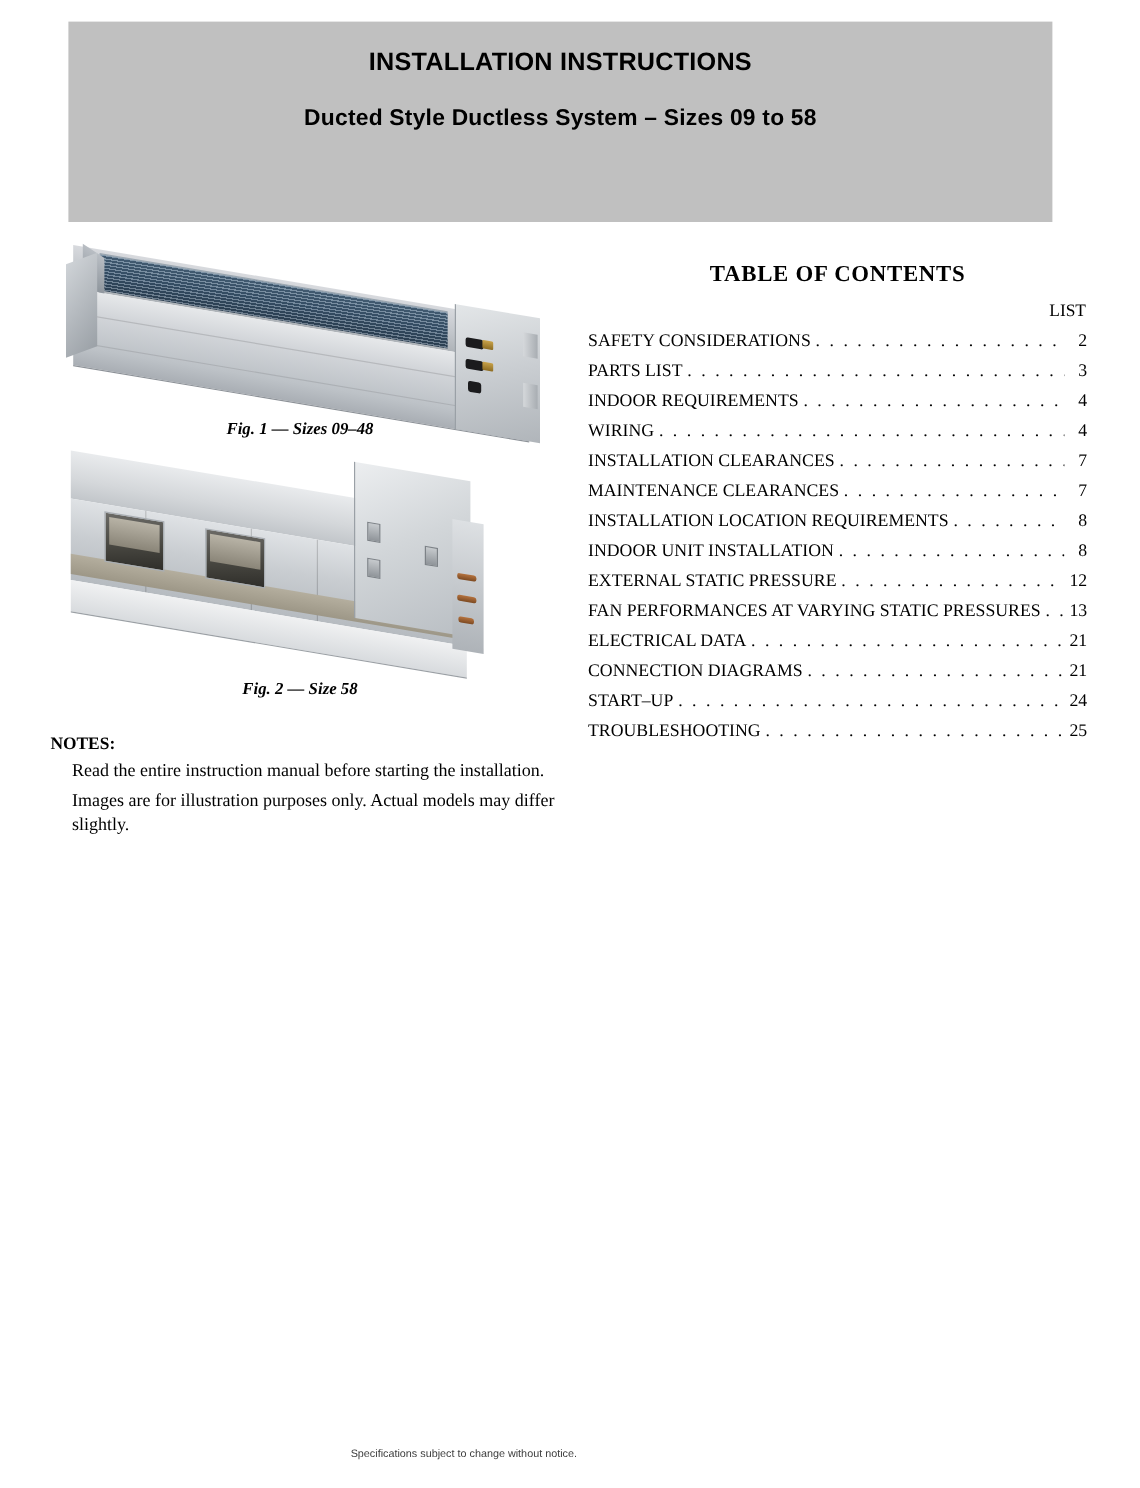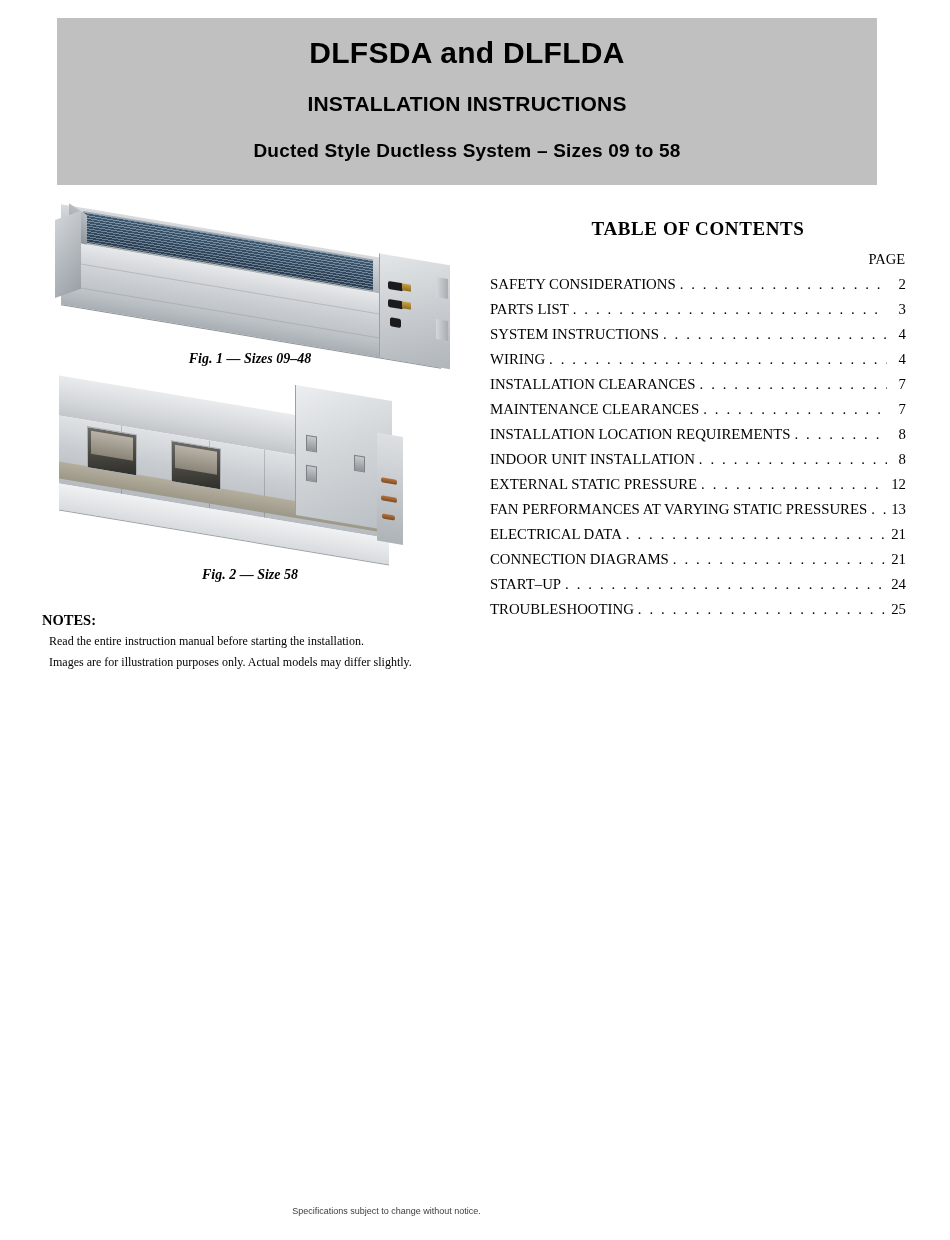--- a/index.html
+++ b/index.html
@@ -246,23 +246,23 @@
   .notes-title {
     font-size: 14.5px;
     font-weight: bold;
   }
   .notes-list {
     margin: 0;
     padding: 0;
     list-style: none;
   }
   .notes-list li {
-    margin-left: 7px;
+    margin-left: 18px;
     margin-top: 5px;
-    font-size: 12px;
+    font-size: 15px;
     line-height: 1.32;
     font-family: Liberation Serif, serif;
   }
 
   
   .toc {
     position: absolute;
     left: 490px;
     top: 218px;
     width: 416px;
@@ -319,21 +319,20 @@
     text-align: center;
     font-family: "Liberation Sans", sans-serif;
     font-size: 9px;
     color: #3d3d3d;
   }
 </style>
 </head>
 <body>
 
 <div class="banner">
-  <div class="banner-title">DLFSDA and DLFLDA</div>
   <div class="banner-sub1">INSTALLATION INSTRUCTIONS</div>
   <div class="banner-sub2">Ducted Style Ductless System – Sizes 09 to 58</div>
 </div>
 
 <div class="left-col">
 
   <div class="figure-block">
     <div class="fig1-wrap">
       <div class="fig1-body">
         <div class="f1-top"></div>
@@ -396,34 +395,34 @@
 <div class="notes">
   <div class="notes-title">NOTES:</div>
   <ul class="notes-list">
     <li>Read the entire instruction manual before starting the installation.</li>
     <li>Images are for illustration purposes only. Actual models may differ slightly.</li>
   </ul>
 </div>
 
 <div class="toc">
   <div class="toc-heading">TABLE OF CONTENTS</div>
-  <div class="toc-pagelabel">PAGE</div>
+  <div class="toc-pagelabel">LIST</div>
   <ul class="toc-list">
     <li class="toc-row">
       <span class="toc-label">SAFETY CONSIDERATIONS</span>
       <span class="toc-dots"></span>
       <span class="toc-page">2</span>
     </li>
     <li class="toc-row">
       <span class="toc-label">PARTS LIST</span>
       <span class="toc-dots"></span>
       <span class="toc-page">3</span>
     </li>
     <li class="toc-row">
-      <span class="toc-label">SYSTEM INSTRUCTIONS</span>
+      <span class="toc-label">INDOOR REQUIREMENTS</span>
       <span class="toc-dots"></span>
       <span class="toc-page">4</span>
     </li>
     <li class="toc-row">
       <span class="toc-label">WIRING</span>
       <span class="toc-dots"></span>
       <span class="toc-page">4</span>
     </li>
     <li class="toc-row">
       <span class="toc-label">INSTALLATION CLEARANCES</span>

